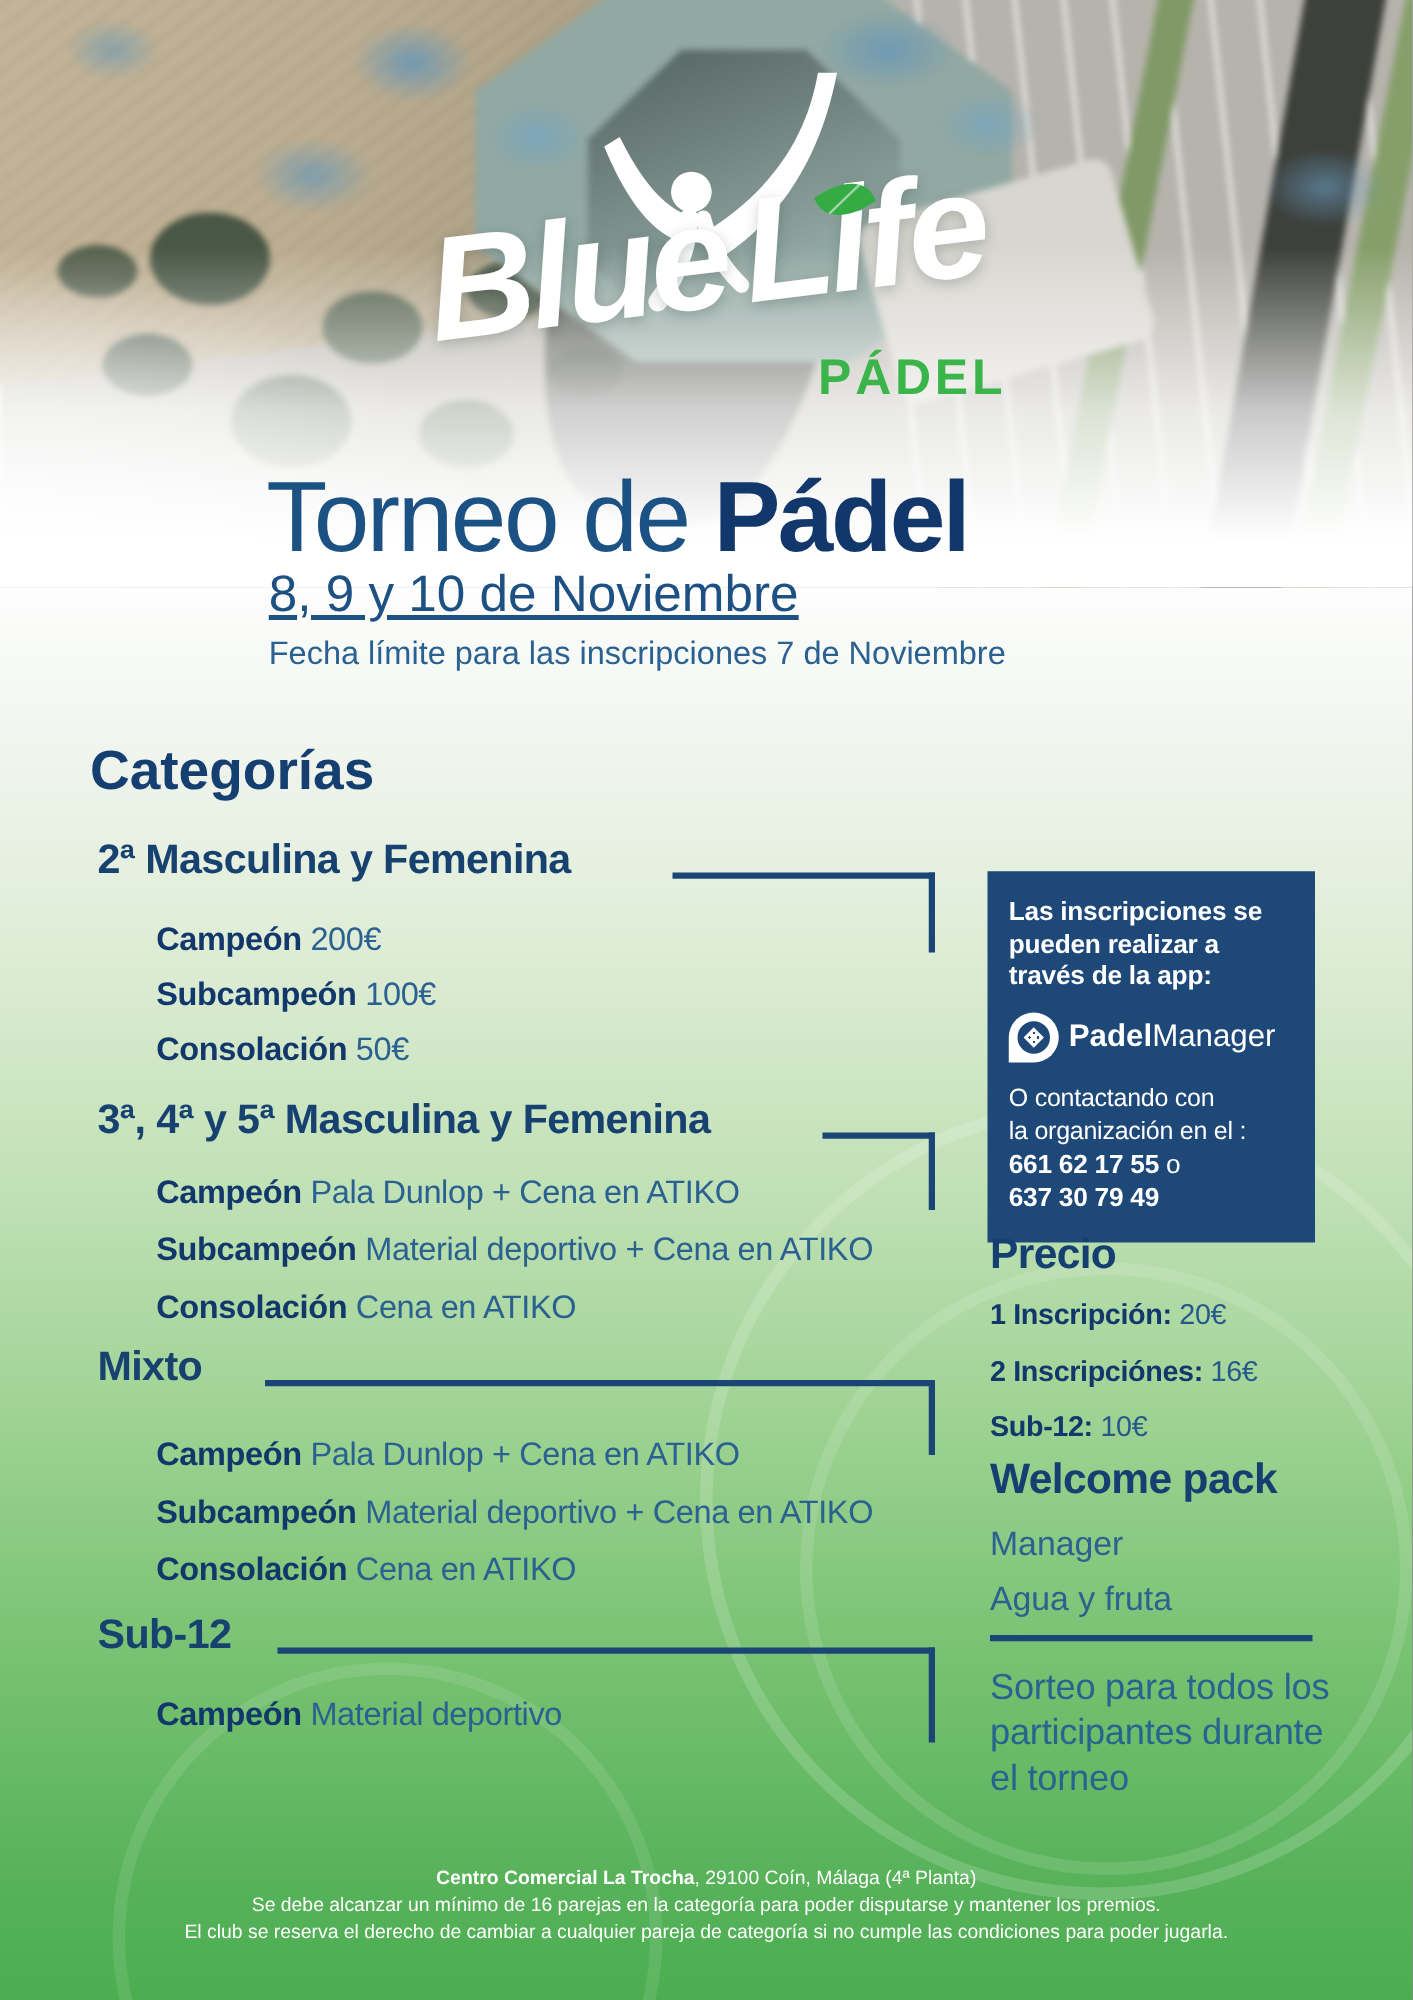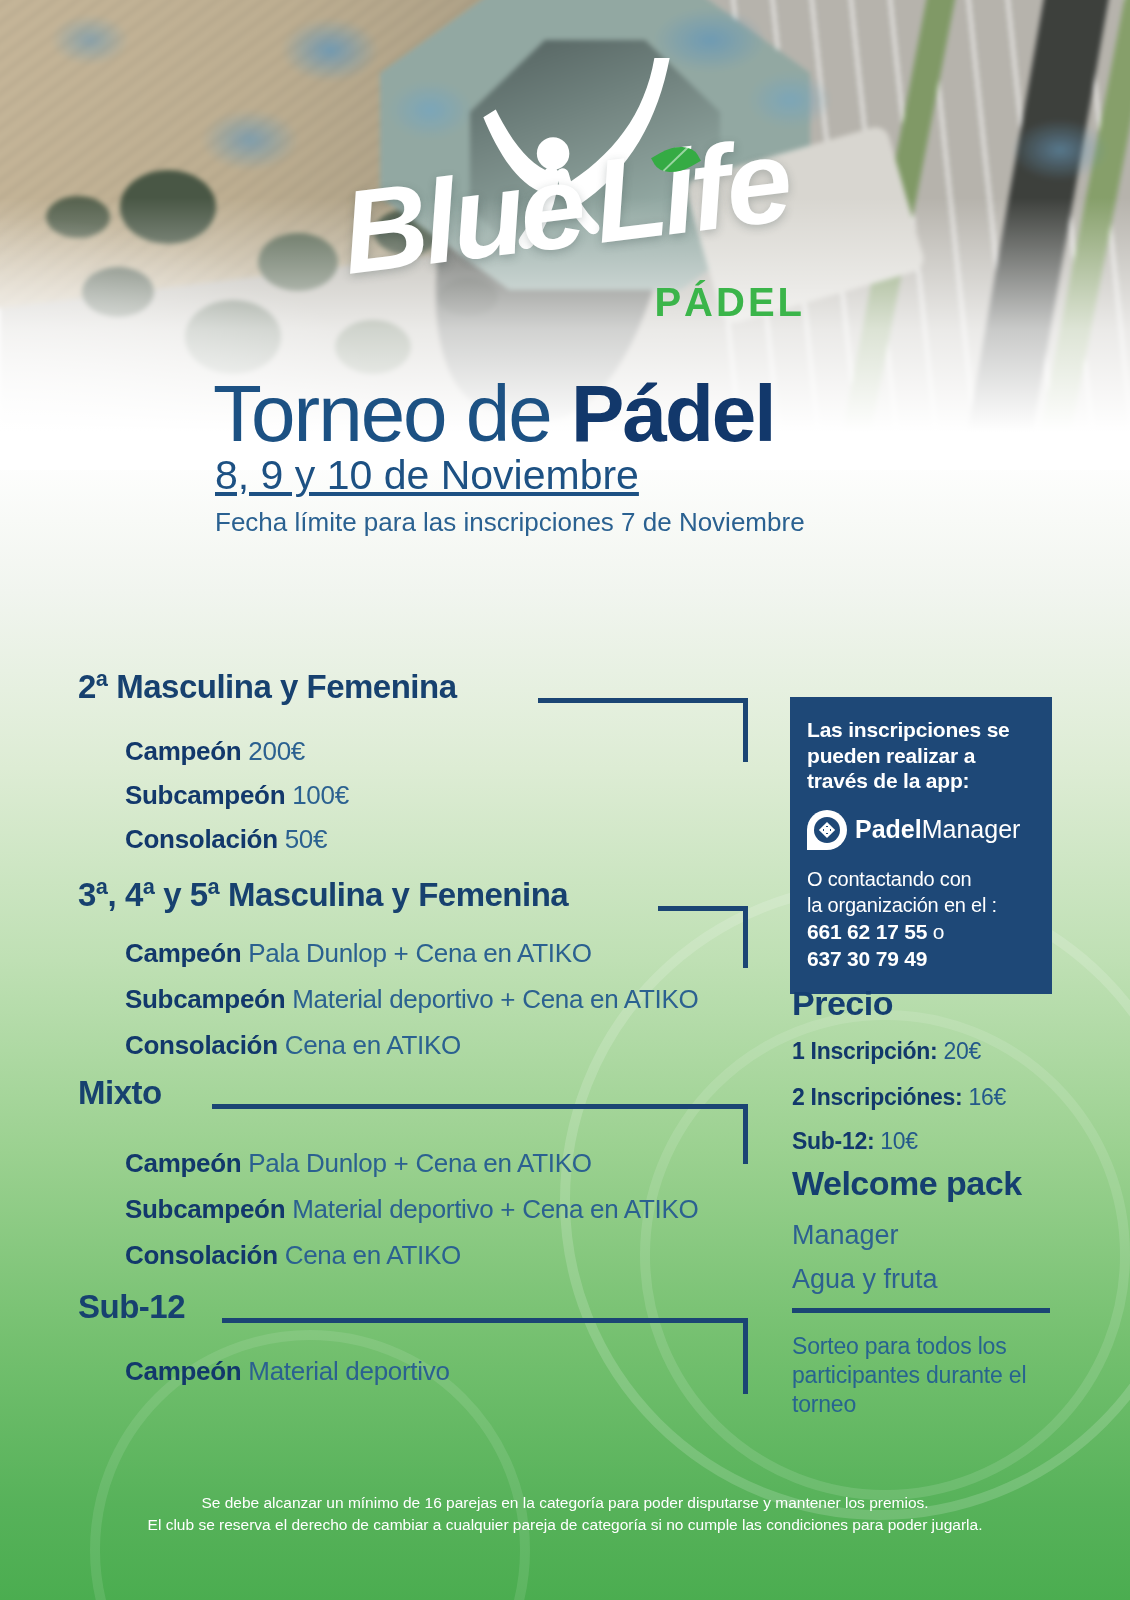--- a/index.html
+++ b/index.html
@@ -85,21 +85,21 @@
   .pm-name b{font-weight:800;}
   .box-contact{font-size:20px;line-height:1.3;margin-top:16px;letter-spacing:-.2px;}
   .box-phones{font-size:21px;font-weight:800;line-height:1.3;letter-spacing:-.2px;}
   .box-phones .sep{font-weight:400;}
   .side-h{position:absolute;left:792px;font-size:34px;font-weight:800;color:#153f70;letter-spacing:-.5px;white-space:nowrap;}
   .side-item{position:absolute;left:792px;font-size:23px;white-space:nowrap;letter-spacing:-.3px;}
   .side-item .lbl{font-weight:800;color:#12386b;}
   .side-item .val{color:#24598a;}
   .side-plain{position:absolute;left:792px;font-size:27px;color:#2d6190;white-space:nowrap;}
   .divider{position:absolute;left:792px;top:1308px;width:258px;height:5px;background:#1b4574;}
-  .raffle{position:absolute;left:792px;top:1332px;width:280px;font-size:23px;line-height:1.25;color:#27648f;letter-spacing:-.2px;}
+  .raffle{position:absolute;left:792px;top:1332px;width:280px;font-size:29px;line-height:1.25;color:#27648f;letter-spacing:-.2px;}
   
   .footer{position:absolute;left:0;top:1492px;width:1130px;text-align:center;color:#fff;font-size:15.5px;line-height:1.4;}
   .footer b{font-weight:800;}
 </style>
 </head>
 <body>
 
 <div class="poster">
 
   <div class="photo">
@@ -134,20 +134,21 @@
       <path d="M138 122 C144 146 154 163 170 178" stroke="#ffffff" stroke-width="13" stroke-linecap="round" fill="none"></path>
     </svg>
   </div>
   <div class="logo-script"><span class="w1">Blue</span><span class="w2">Life</span></div>
   <div class="leaf"></div>
   <div class="logo-tag">PÁDEL</div>
 
   <div class="title"><span>Torneo de </span><b>Pádel</b></div>
   <div class="dates">8, 9 y 10 de Noviembre</div>
   <div class="deadline">Fecha límite para las inscripciones 7 de Noviembre</div>
+  <div class="sections-title">Categorías</div>
 
   <div class="cat-h" style="top:668px">2ª Masculina y Femenina</div>
   <div class="rule-h" style="top:698px;left:538px;width:210px"></div>
   <div class="rule-v" style="top:698px;left:743px;height:64px"></div>
   <div class="item" style="top:736px"><span class="lbl">Campeón</span> <span class="val">200€</span></div>
   <div class="item" style="top:780px"><span class="lbl">Subcampeón</span> <span class="val">100€</span></div>
   <div class="item" style="top:824px"><span class="lbl">Consolación</span> <span class="val">50€</span></div>
 
   <div class="cat-h" style="top:876px">3ª, 4ª y 5ª Masculina y Femenina</div>
   <div class="rule-h" style="top:906px;left:658px;width:90px"></div>
@@ -197,17 +198,18 @@
   <div class="side-item" style="top:1128px"><span class="lbl">Sub-12:</span> <span class="val">10€</span></div>
 
   <div class="side-h" style="top:1164px">Welcome pack</div>
   <div class="side-plain" style="top:1220px">Manager</div>
   <div class="side-plain" style="top:1264px">Agua y fruta</div>
 
   <div class="divider"></div>
   <div class="raffle">Sorteo para todos los participantes durante el torneo</div>
 
   <div class="footer">
+    <div><b>Centro Comercial La Trocha</b><span>, 29100 Coín, Málaga (4ª Planta)</span></div>
     <div>Se debe alcanzar un mínimo de 16 parejas en la categoría para poder disputarse y mantener los premios.</div>
     <div>El club se reserva el derecho de cambiar a cualquier pareja de categoría si no cumple las condiciones para poder jugarla.</div>
   </div>
 
 </div>
 
 </body></html>

